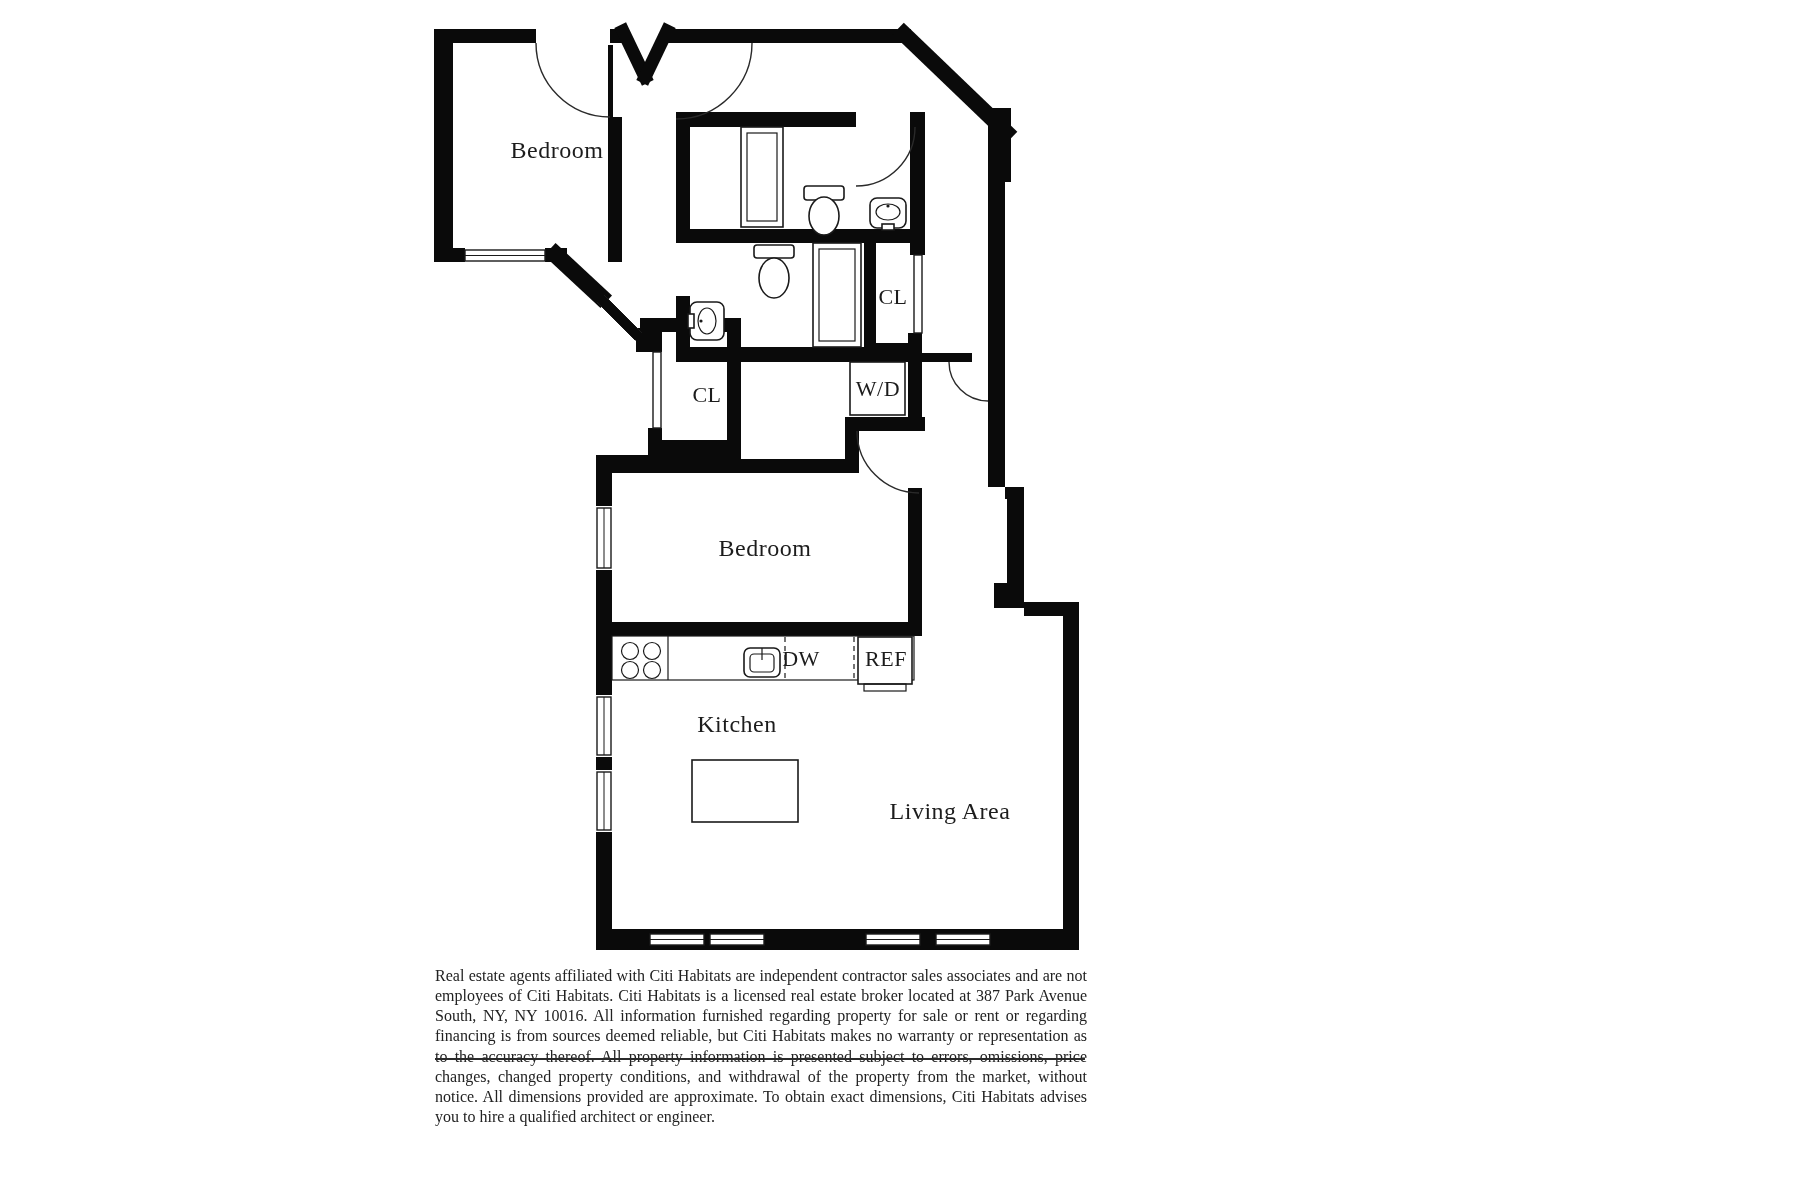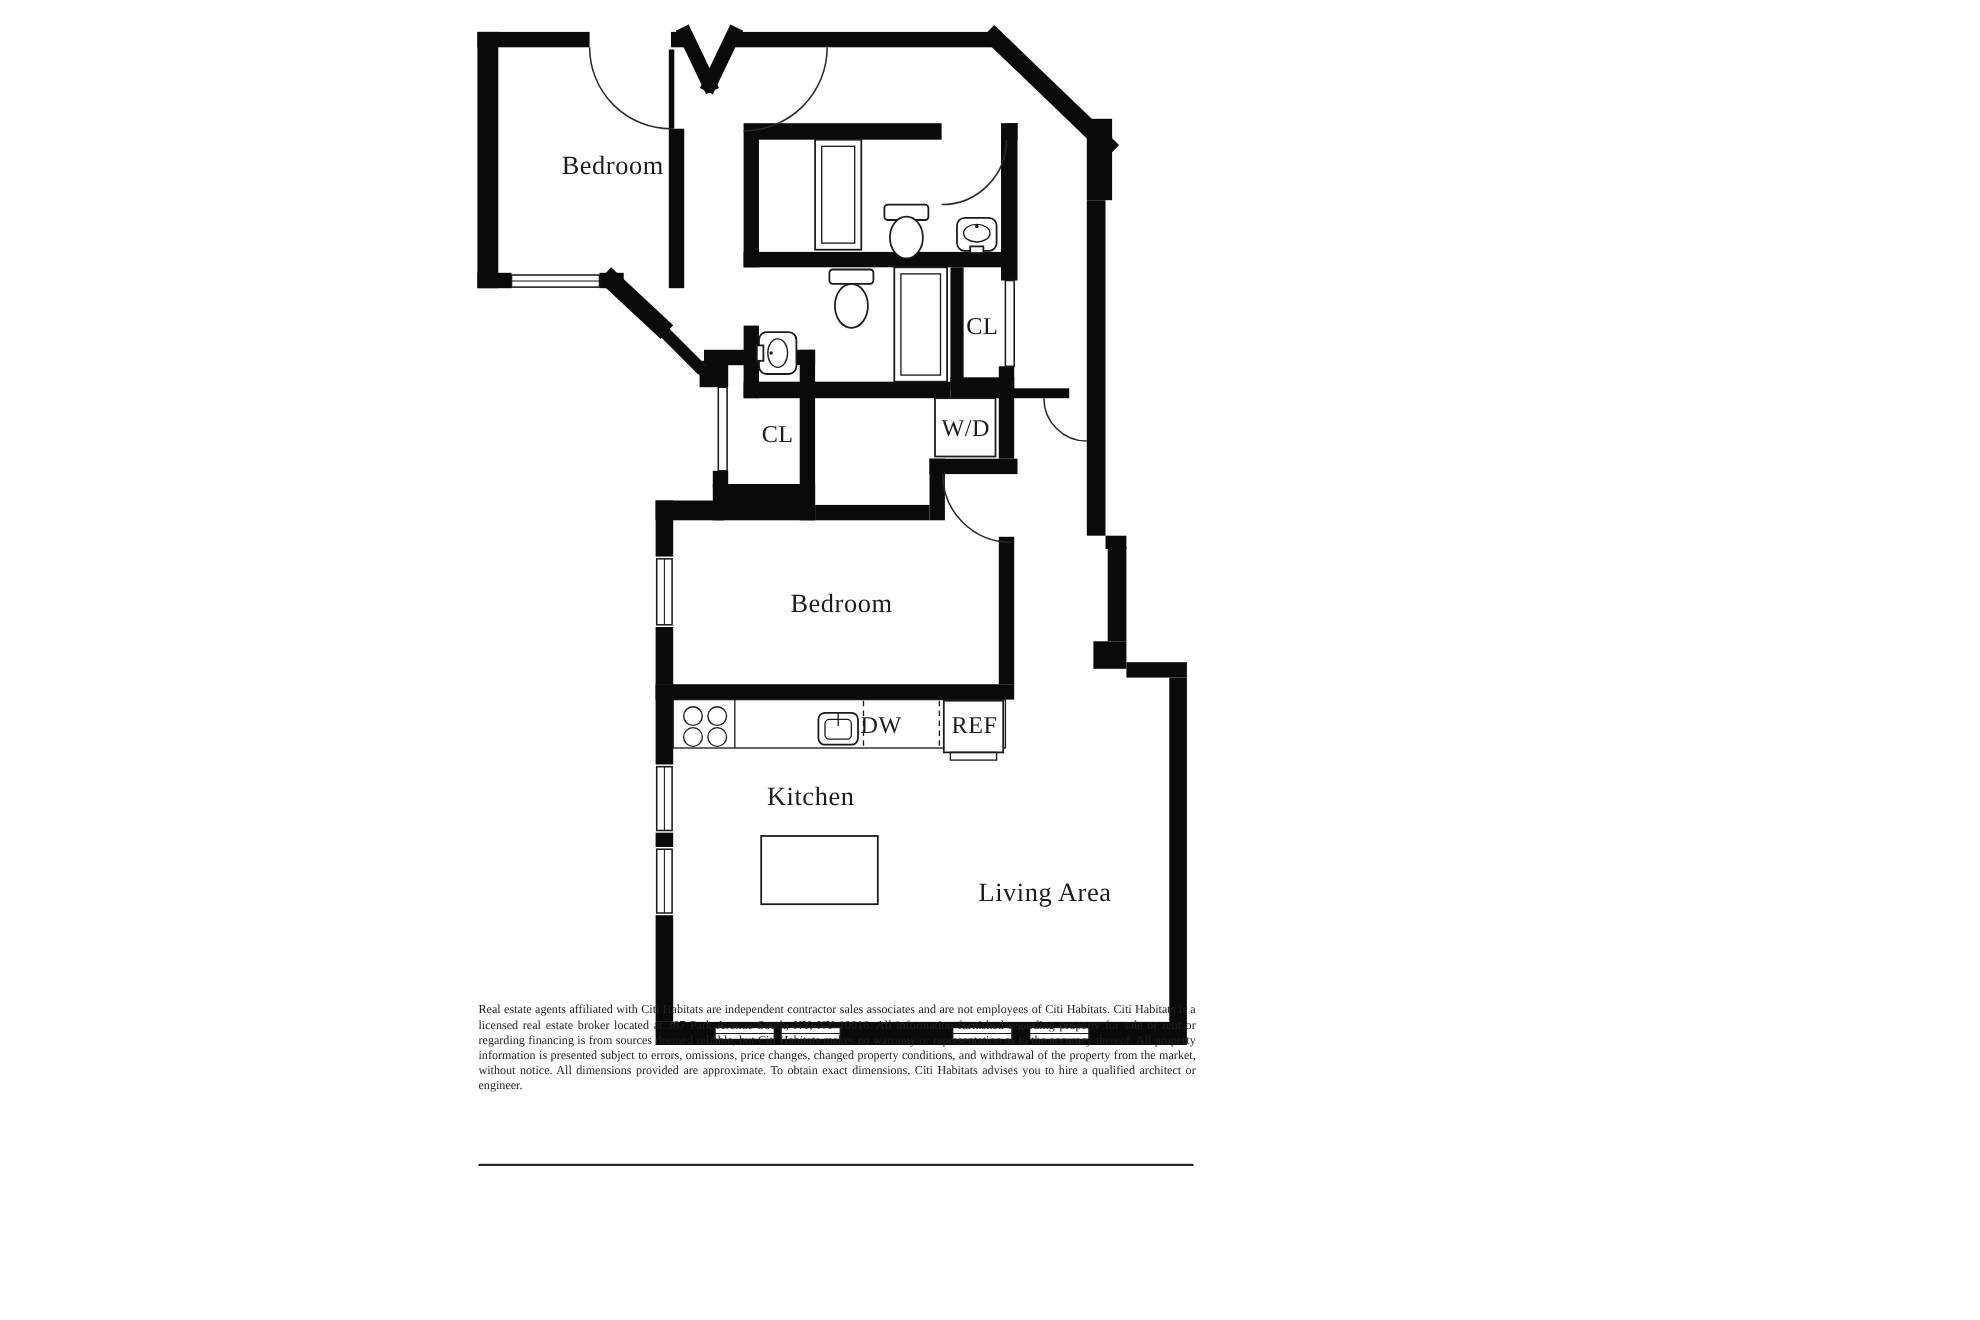--- a/index.html
+++ b/index.html
@@ -11,22 +11,22 @@
   .fix{fill:#ffffff;stroke:#1a1a1a;stroke-width:1.6;}
   .thin{fill:none;stroke:#1a1a1a;stroke-width:1.2;}
   .arc{fill:none;stroke:#2a2a2a;stroke-width:1.4;}
   .win{fill:#ffffff;stroke:#1a1a1a;stroke-width:1.4;}
   .winline{stroke:#1a1a1a;stroke-width:1;}
   .dash{stroke:#1a1a1a;stroke-width:1.2;stroke-dasharray:5 4;fill:none;}
   .room-label{font-family:"Liberation Serif", serif;font-size:24px;fill:#1c1c1c;
               text-anchor:middle;letter-spacing:.5px;}
   .small-label{font-family:"Liberation Serif", serif;font-size:22px;fill:#1c1c1c;
               text-anchor:middle;letter-spacing:.5px;}
-  #disclaimer{position:absolute;left:435px;top:912px;width:652px;
-              font-family:"Liberation Serif", serif;font-size:11px;line-height:1.26;
+  #disclaimer{position:absolute;left:435px;top:966px;width:652px;
+              font-family:"Liberation Serif", serif;font-size:16px;line-height:1.26;
               color:#222222;text-align:justify;}
   #bottom-rule{position:absolute;left:435px;top:1058px;width:650px;height:2px;
               background:#2a2a2a;}
 </style>
 </head>
 <body>
 
 <svg id="plan" width="1800" height="1200" viewBox="0 0 1800 1200">
 
   <g>

